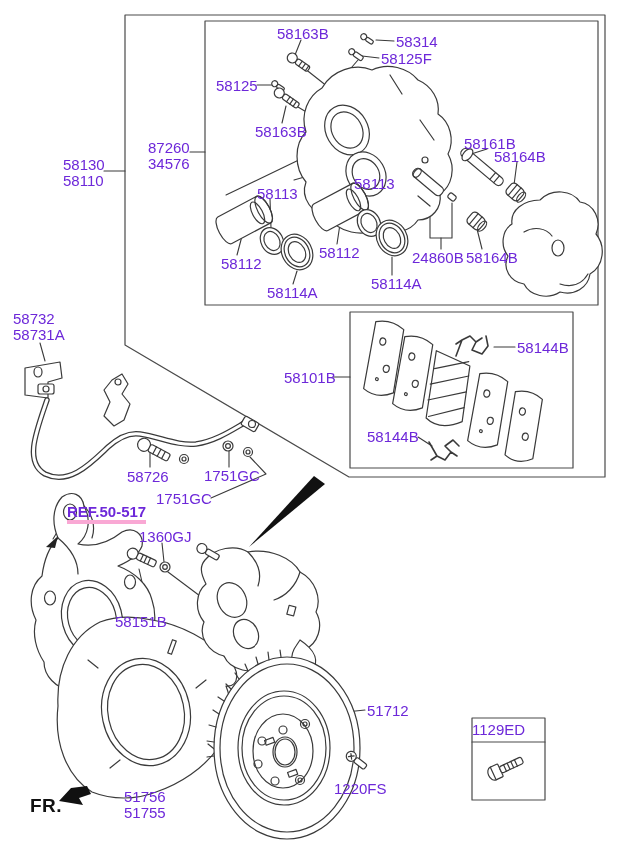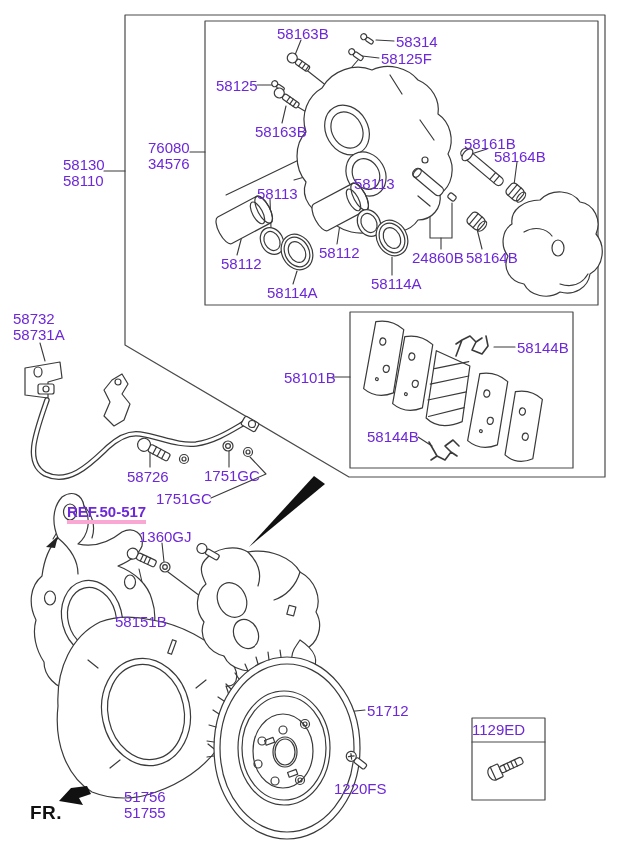--- a/index.html
+++ b/index.html
@@ -1,21 +1,21 @@
 <!DOCTYPE html>
 <html><head>
 <meta charset="utf-8">
 <style>
   html,body{margin:0;padding:0;background:#fff;}
   #stage{position:relative;width:621px;height:848px;background:#fff;overflow:hidden;
          font-family:"Liberation Sans",sans-serif;}
   #art{position:absolute;left:0;top:0;}
   .lbl{position:absolute;font-size:15px;line-height:16px;color:#6d28d9;white-space:nowrap;}
   .lbl.ref{font-weight:bold;border-bottom:4px solid #f9a8d4;padding-bottom:0px;}
-  .lbl.fr{font-size:19px;font-weight:bold;letter-spacing:.5px;color:#111;margin-top:7px;}
+  .lbl.fr{font-size:19px;font-weight:bold;letter-spacing:.5px;color:#111;}
   .lbl.inset{width:50px;text-align:center;}
 </style>
 </head>
 <body>
 
 <div id="stage">
 
 <svg id="art" width="621" height="848" viewBox="0 0 621 848" stroke="#3a3a3a" fill="none" stroke-width="1.2" stroke-linecap="round" stroke-linejoin="round">
 
   <g stroke="#4a4a4a">
@@ -358,21 +358,21 @@
   <g>
     <polygon points="87,786 91,794 79,798 83,805 59,801 71,788" fill="#111" stroke="none"></polygon>
   </g>
 </svg>
 
   <div class="lbl" style="left:277px;top:26px">58163B</div>
   <div class="lbl" style="left:396px;top:34px">58314</div>
   <div class="lbl" style="left:381px;top:51px">58125F</div>
   <div class="lbl" style="left:216px;top:78px">58125</div>
   <div class="lbl" style="left:255px;top:124px">58163B</div>
-  <div class="lbl" style="left:148px;top:140px">76080</div>
+  <div class="lbl" style="left:148px;top:140px">87260</div>
   <div class="lbl" style="left:148px;top:156px">34576</div>
   <div class="lbl" style="left:63px;top:157px">58130</div>
   <div class="lbl" style="left:63px;top:173px">58110</div>
   <div class="lbl" style="left:464px;top:136px">58161B</div>
   <div class="lbl" style="left:494px;top:149px">58164B</div>
   <div class="lbl" style="left:257px;top:186px">58113</div>
   <div class="lbl" style="left:354px;top:176px">58113</div>
   <div class="lbl" style="left:221px;top:256px">58112</div>
   <div class="lbl" style="left:319px;top:245px">58112</div>
   <div class="lbl" style="left:412px;top:250px">24860B</div>

